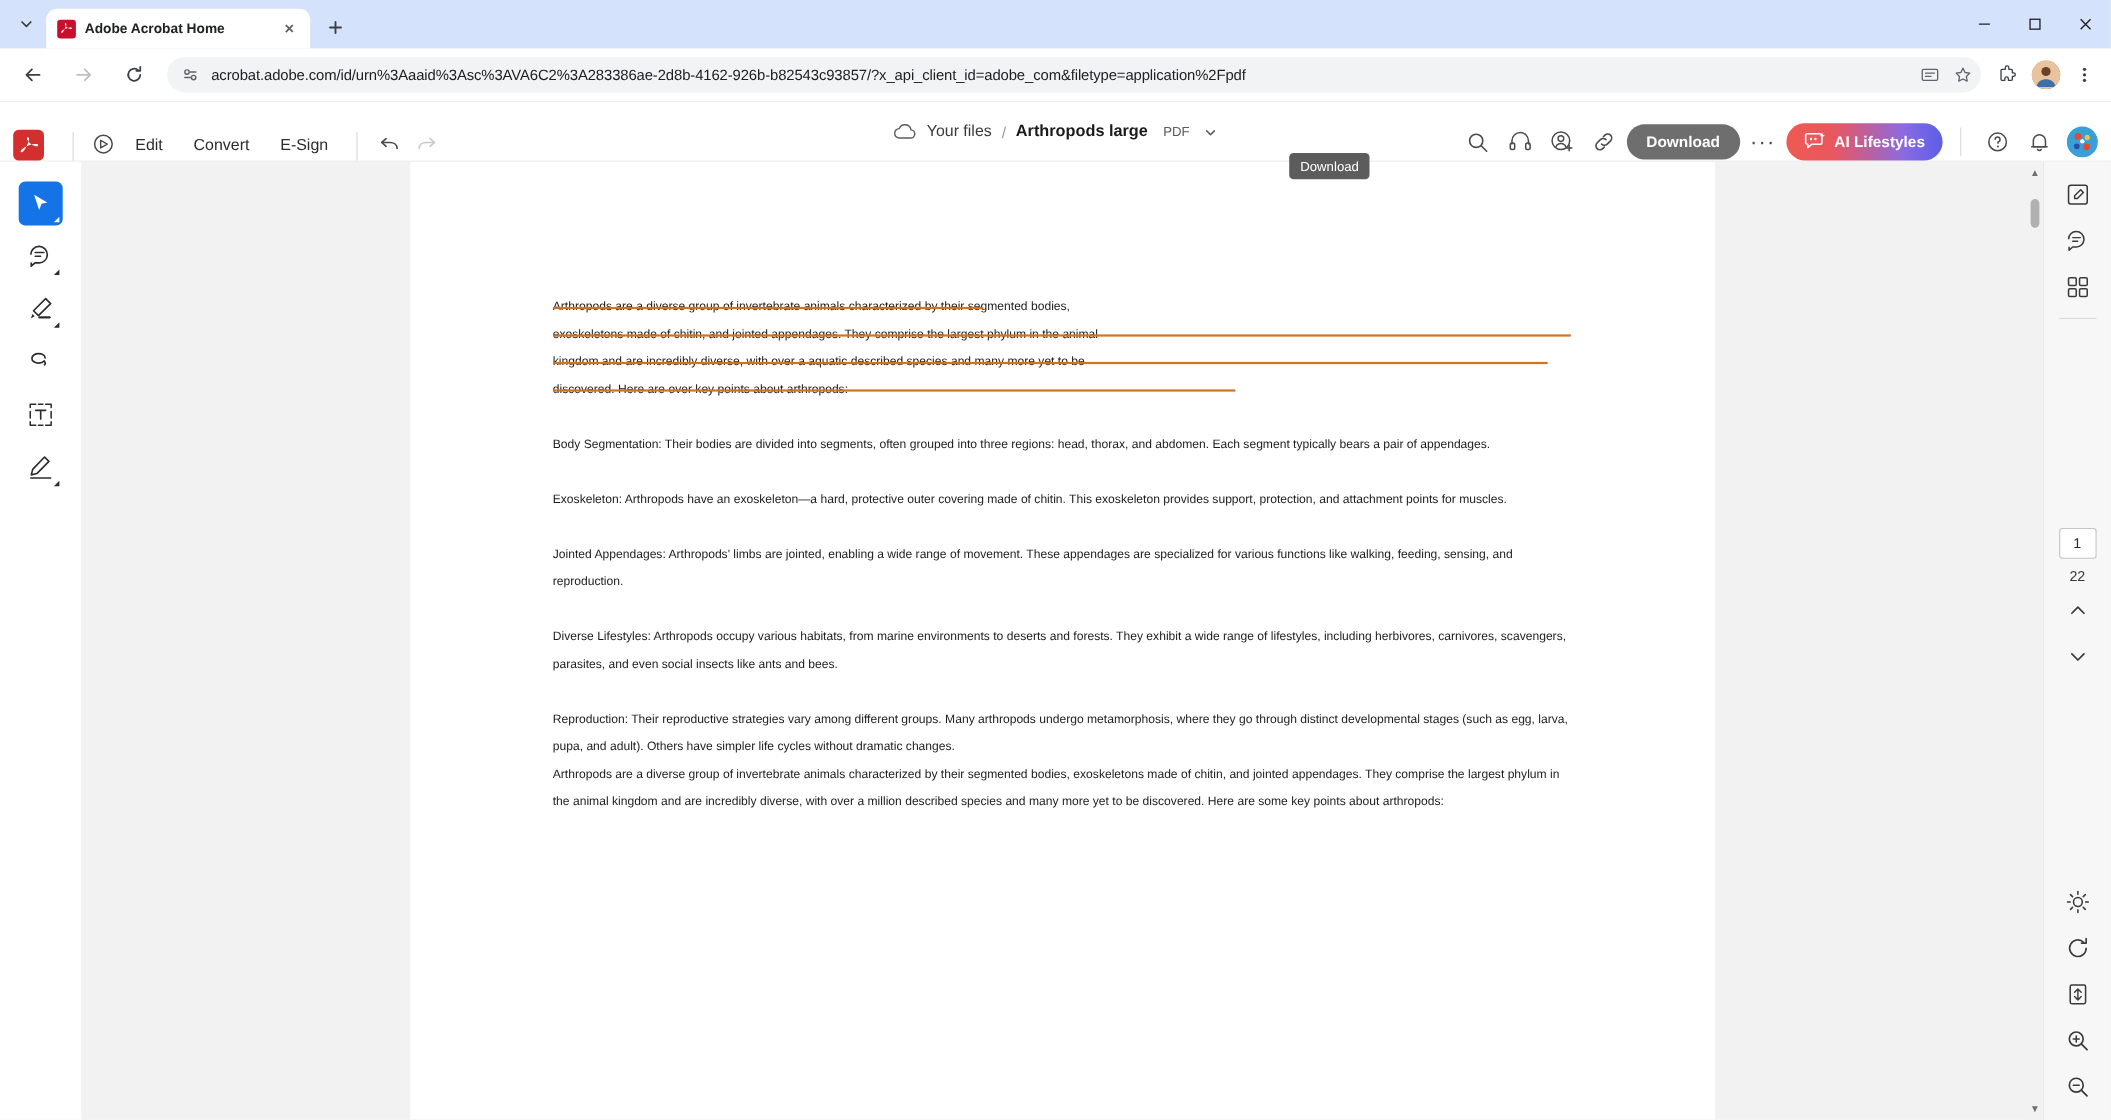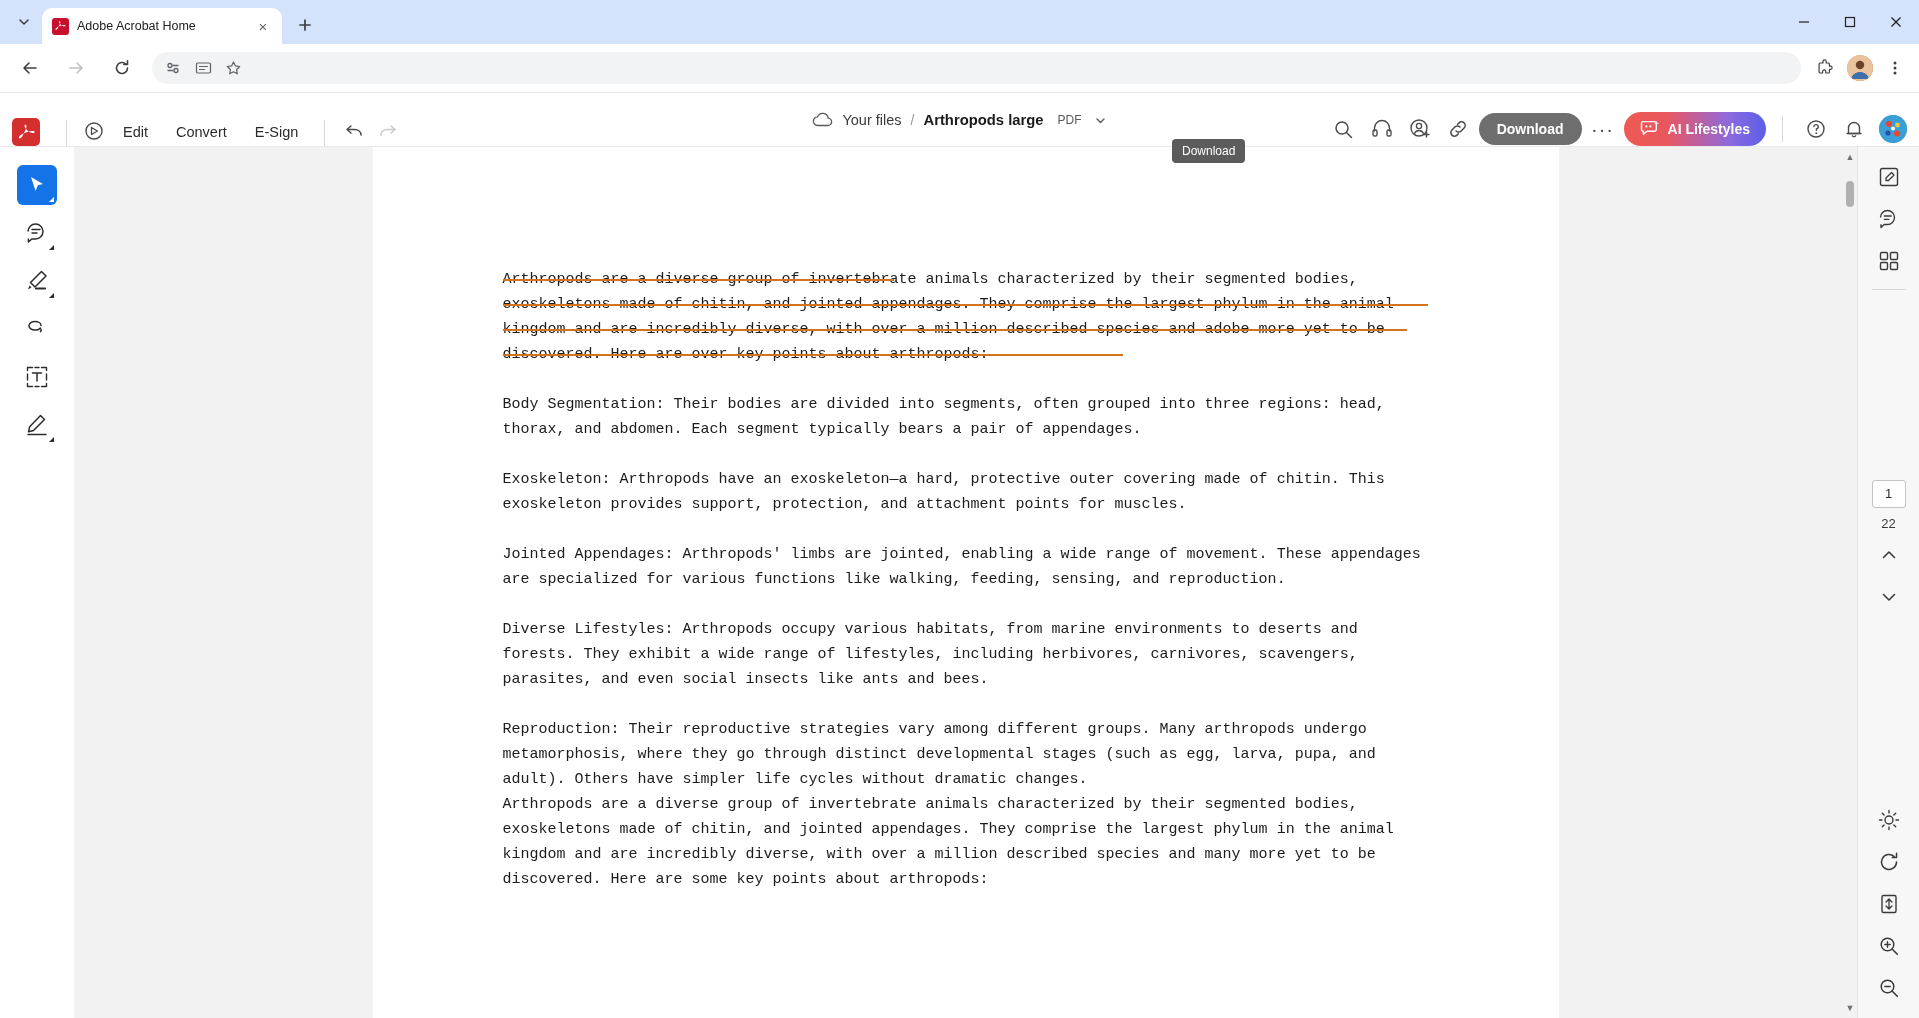--- a/index.html
+++ b/index.html
@@ -17,21 +17,21 @@
     height: 44px; background: #d4e2fc; display: flex; align-items: flex-end;
     padding-left: 6px; position: relative; flex: 0 0 44px;
   }
   .tabstrip-left-btn {
     width: 28px; height: 28px; margin: 0 4px 8px 4px; border-radius: 14px;
     display:flex; align-items:center; justify-content:center;
     color:#3c4043;
   }
   .tab {
     height: 36px; width: 240px; background:#fff; border-radius: 10px 10px 0 0;
-    display:flex; align-items:center; padding: 0 10px; gap: 8px; position: relative;
+    display:flex; align-items:center; padding: 0 10px; gap: 8px; position: relative; font-weight: bold;
   }
   .tab-favicon {
     width: 17px; height: 17px; background:#c8102e; border-radius: 3px;
     display:flex; align-items:center; justify-content:center;
     color:#fff; font-size: 12px; font-weight:bold; line-height:1; flex:0 0 17px;
   }
   .tab-title {
     font-size: 12.5px; color:#202124; white-space: nowrap; overflow: hidden;
     text-overflow: ellipsis; flex:1;
   }
@@ -126,22 +126,22 @@
   .tool.active { background:#1473e6; color:#fff; }
   .tool .corner { position:absolute; right:3px; bottom:3px; width:0;height:0;
     border-left:5px solid transparent; border-bottom:5px solid currentColor; }
 
   .doc-area { flex:1; background:#f2f2f2; display:flex; justify-content:center; overflow:hidden;
     position:relative; min-width:0;}
   .page {
     width: 1186px; background:#fff; padding: 120px 130px 0 130px; position:relative;
     margin-top: 0;
   }
-  .para { font-size: 15px; line-height: 25px; color:#1c1c1c; margin-bottom: 25px;
-    font-family: Liberation Mono, monospace; }
+  .para { font-size: 11px; line-height: 25px; color:#1c1c1c; margin-bottom: 25px;
+    font-family: Liberation Sans, sans-serif; }
   .para.struck { color:#1c1c1c; position: relative; }
   .para.struck .ln { position:relative; display:block; }
   .para.struck .ln::after {
     content:''; position:absolute; left:0; right: var(--r, 0px); top: 12px; height: 2px;
     background: #d4731e;
   }
   .para.tight { margin-bottom: 0; }
 
   .doc-scrollbar { position:absolute; right: 0; top: 0; bottom:0; width: 14px; background:#f2f2f2; }
   .doc-scrollbar .thumb { position:absolute; top: 34px; left: 3px; width: 8px; height: 26px;
@@ -225,20 +225,21 @@
 
     <div class="omnibox">
       <div class="omnibox-icon">
         <svg width="16" height="16" viewBox="0 0 16 16">
             <circle cx="5" cy="5.5" r="2" stroke="#5f6368" stroke-width="1.3" fill="none"></circle>
             <path d="M8 5.5h5" stroke="#5f6368" stroke-width="1.3" stroke-linecap="round"></path>
             <circle cx="11" cy="10.5" r="2" stroke="#5f6368" stroke-width="1.3" fill="none"></circle>
             <path d="M3 10.5h5" stroke="#5f6368" stroke-width="1.3" stroke-linecap="round"></path>
           </svg>
       </div>
+      <div class="url">acrobat.adobe.com/id/urn%3Aaaid%3Asc%3AVA6C2%3A283386ae-2d8b-4162-926b-b82543c93857/?x_api_client_id=adobe_com&amp;filetype=application%2Fpdf</div>
       <div class="omnibox-icon">
         <svg width="17" height="17" viewBox="0 0 17 17">
             <rect x="1.5" y="3" width="14" height="10" rx="1.2" stroke="#5f6368" stroke-width="1.2" fill="none"></rect>
             <path d="M4.5 6.5h8M4.5 9.5h5" stroke="#5f6368" stroke-width="1.2" stroke-linecap="round"></path>
           </svg>
       </div>
       <div class="omnibox-icon">
         <svg width="17" height="17" viewBox="0 0 17 17">
             <path d="M8.5 2l1.9 3.9 4.3.6-3.1 3 .7 4.3-3.8-2-3.8 2 .7-4.3-3.1-3 4.3-.6z" stroke="#5f6368" stroke-width="1.2" fill="none" stroke-linejoin="round"></path>
           </svg>
@@ -434,21 +435,21 @@
           </div>
         </div>
       </div>
 
       <div class="doc-area">
         <div class="page">
 
           <div class="para struck">
             <span class="ln" style="--r:535px">Arthropods are a diverse group of invertebrate animals characterized by their segmented bodies,</span>
             <span class="ln" style="--r:1px">exoskeletons made of chitin, and jointed appendages. They comprise the largest phylum in the animal</span>
-            <span class="ln" style="--r:22px">kingdom and are incredibly diverse, with over a million described species and adobe more yet to be</span>
+            <span class="ln" style="--r:22px">kingdom and are incredibly diverse, with over a aquatic described species and many more yet to be</span>
             <span class="ln" style="--r:306px">discovered. Here are over key points about arthropods:</span>
           </div>
 
           <div class="para">Body Segmentation: Their bodies are divided into segments, often grouped into three regions: head, thorax, and abdomen. Each segment typically bears a pair of appendages.</div>
           <div class="para">Exoskeleton: Arthropods have an exoskeleton—a hard, protective outer covering made of chitin. This exoskeleton provides support, protection, and attachment points for muscles.</div>
           <div class="para">Jointed Appendages: Arthropods' limbs are jointed, enabling a wide range of movement. These appendages are specialized for various functions like walking, feeding, sensing, and reproduction.</div>
           <div class="para">Diverse Lifestyles: Arthropods occupy various habitats, from marine environments to deserts and forests. They exhibit a wide range of lifestyles, including herbivores, carnivores, scavengers, parasites, and even social insects like ants and bees.</div>
           <div class="para tight">Reproduction: Their reproductive strategies vary among different groups. Many arthropods undergo metamorphosis, where they go through distinct developmental stages (such as egg, larva, pupa, and adult). Others have simpler life cycles without dramatic changes.</div>
           <div class="para">Arthropods are a diverse group of invertebrate animals characterized by their segmented bodies, exoskeletons made of chitin, and jointed appendages. They comprise the largest phylum in the animal kingdom and are incredibly diverse, with over a million described species and many more yet to be discovered. Here are some key points about arthropods:</div>
         </div>

